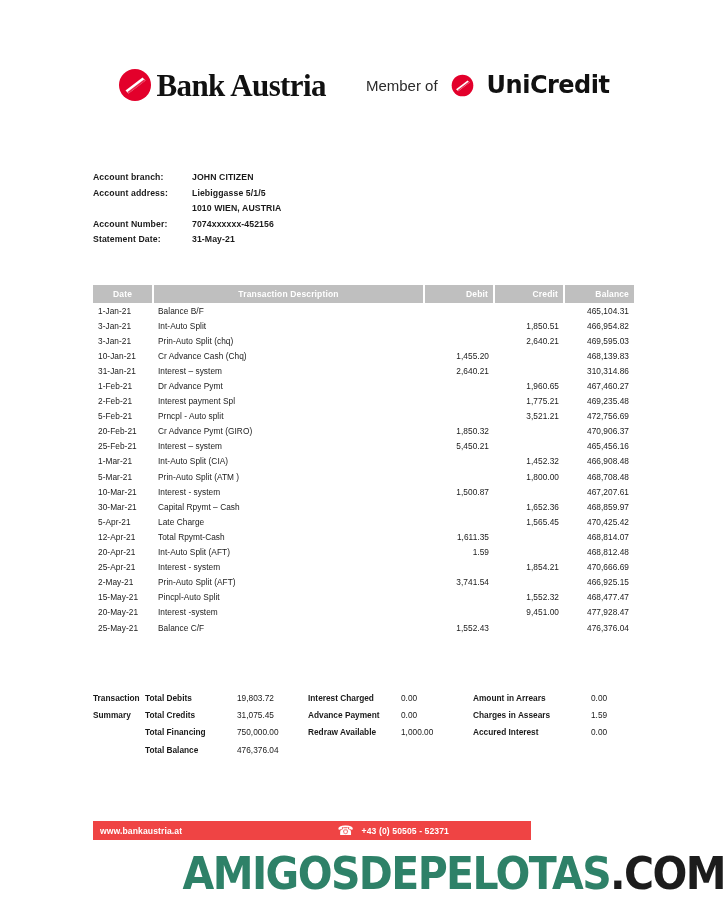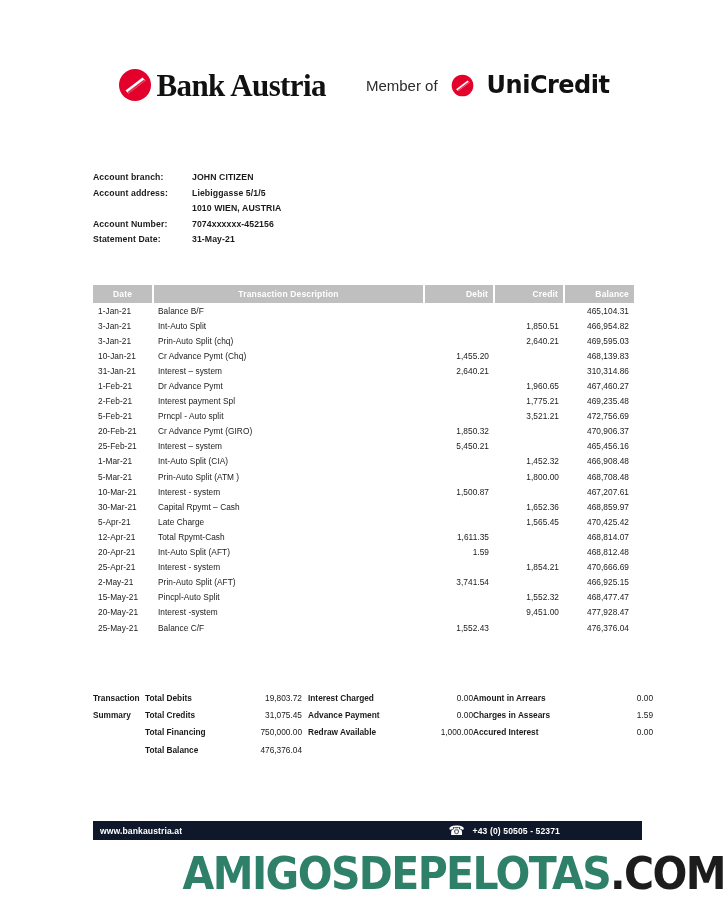--- a/index.html
+++ b/index.html
@@ -167,40 +167,39 @@
     line-height: 17.2px;
     height: 17.2px;
   }
   .sum-row .k {
     font-weight: bold;
     font-size: 8.3px;
     white-space: nowrap;
   }
   .sum-row .v {
     font-size: 8.3px;
-    text-align: right;
     white-space: nowrap;
   }
   .colA .k { width: 92px; }
   .colA .v { width: 65px; }
   .colB { margin-left: 6px; }
   .colB .k { width: 93px; }
   .colB .v { width: 72px; }
   .colC { margin-left: 0px; }
   .colC .k { width: 118px; }
   .colC .v { width: 62px; }
 
   
   .footer-bar {
     position: absolute;
     left: 93px;
     top: 821px;
-    width: 549px;
+    width: 438px;
     height: 19px;
-    background: #0f172a;
+    background: #ef4444;
     display: flex;
     align-items: center;
     gap: 37px;
   }
   .footer-url {
     color: #ffffff;
     font-weight: bold;
     font-size: 8.6px;
     margin-left: 7px;
     letter-spacing: 0.1px;
@@ -339,21 +338,21 @@
           </tr>
           <tr>
             <td>3-Jan-21</td>
             <td>Prin-Auto Split (chq)</td>
             <td class="num"></td>
             <td class="num">2,640.21</td>
             <td class="num">469,595.03</td>
           </tr>
           <tr>
             <td>10-Jan-21</td>
-            <td>Cr Advance Pymt (Chq)</td>
+            <td>Cr Advance Cash (Chq)</td>
             <td class="num">1,455.20</td>
             <td class="num"></td>
             <td class="num">468,139.83</td>
           </tr>
           <tr>
             <td>31-Jan-21</td>
             <td>Interest – system</td>
             <td class="num">2,640.21</td>
             <td class="num"></td>
             <td class="num">310,314.86</td>

